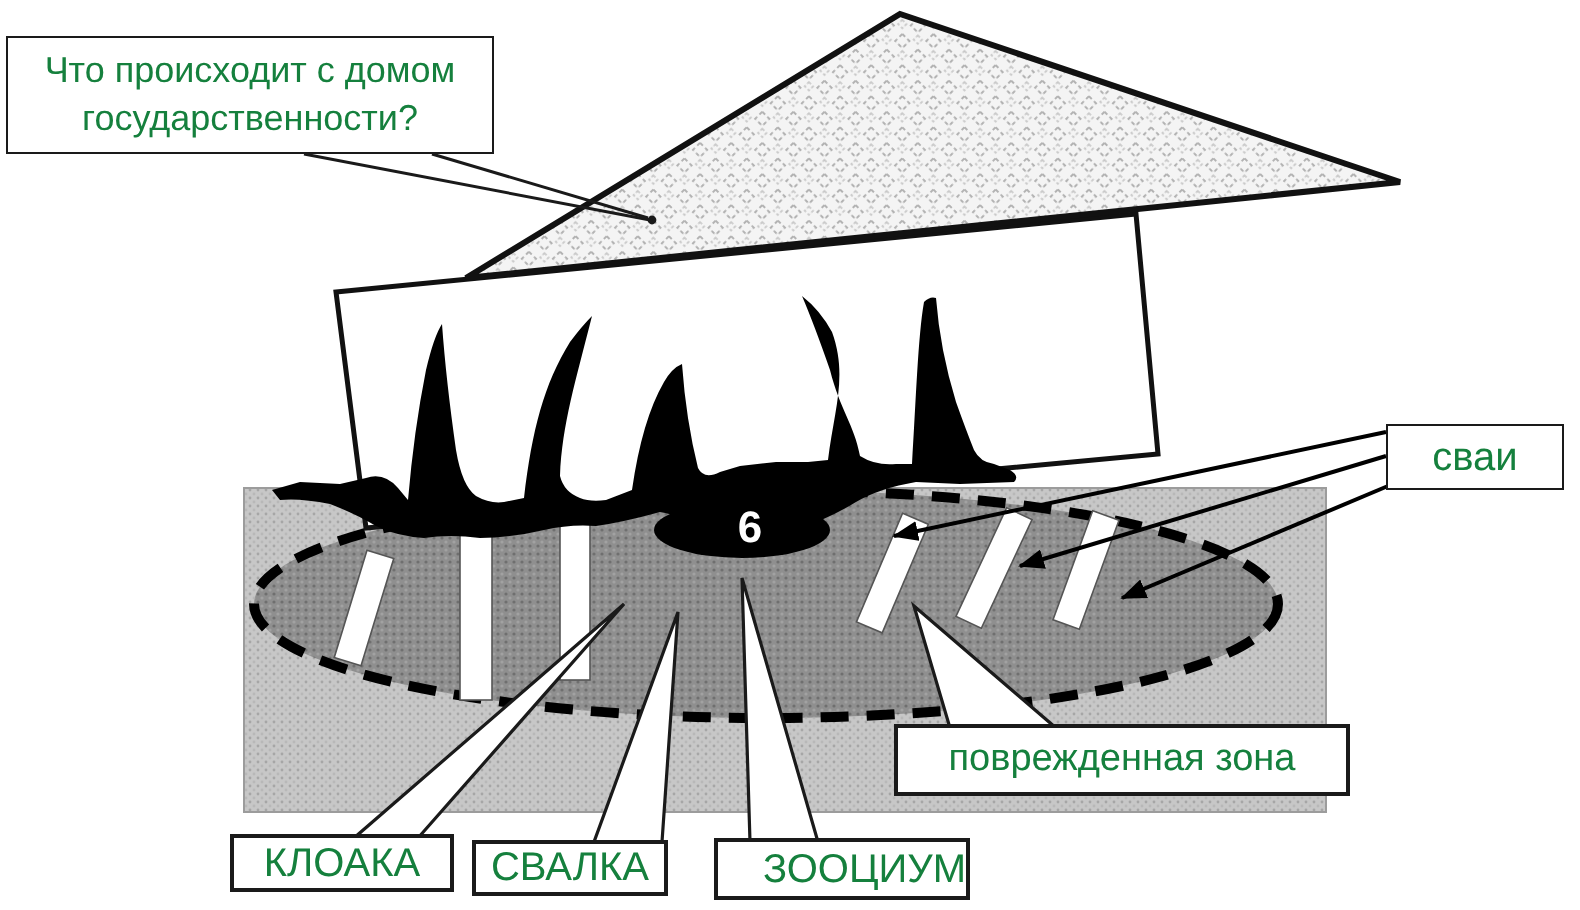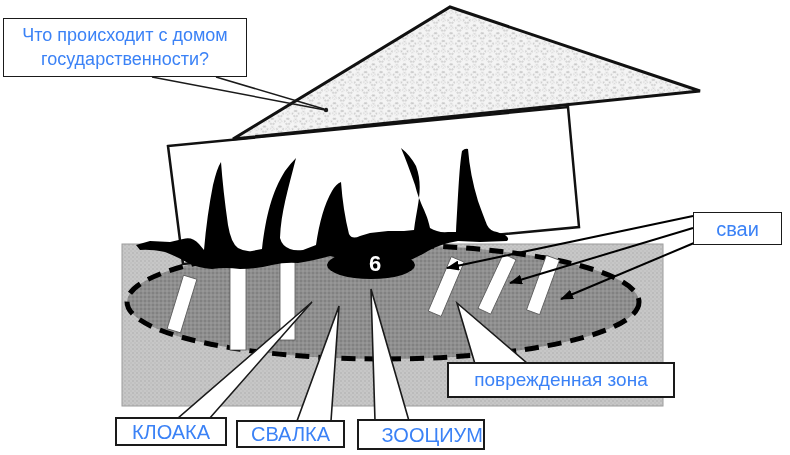--- a/index.html
+++ b/index.html
@@ -4,28 +4,28 @@
 <style>
   html,body{margin:0;padding:0;background:#fff;}
   #canvas{
     position:relative;width:790px;height:455px;background:#fff;overflow:hidden;
     font-family:"Liberation Sans", sans-serif;color:#111;
   }
   #scene{position:absolute;left:0;top:0;}
   .label-box{
     position:absolute;background:#fff;border:2px solid #1a1a1a;
     display:flex;align-items:center;justify-content:center;text-align:center;
-    box-sizing:border-box;color:#3b82f6;line-height:1.3;
+    box-sizing:border-box;color:#15803d;line-height:1.3;
   }
   .label-box.thin{border-width:1.5px;}
   #question-callout{left:3px;top:18px;width:244px;height:59px;font-size:18px;padding:2px 6px;}
   #piles-label{left:693px;top:212px;width:89px;height:33px;font-size:20px;}
   #damaged-zone-label{left:447px;top:362px;width:228px;height:36px;font-size:19px;}
   #cloaca-label{left:115px;top:417px;width:112px;height:29px;font-size:20px;}
-  #dump-label{left:236px;top:420px;width:109px;height:28px;font-size:20px;}
+  #dump-label{left:236px;top:420px;width:98px;height:28px;font-size:20px;}
   #zoocium-label{left:357px;top:419px;width:128px;height:31px;font-size:20px;justify-content:flex-end;}
   #zone-marker{
     position:absolute;left:335px;top:250px;width:80px;height:28px;
     display:flex;align-items:center;justify-content:center;
     color:#fff;font-size:22px;font-weight:bold;
   }
 </style>
 </head>
 <body>
 

